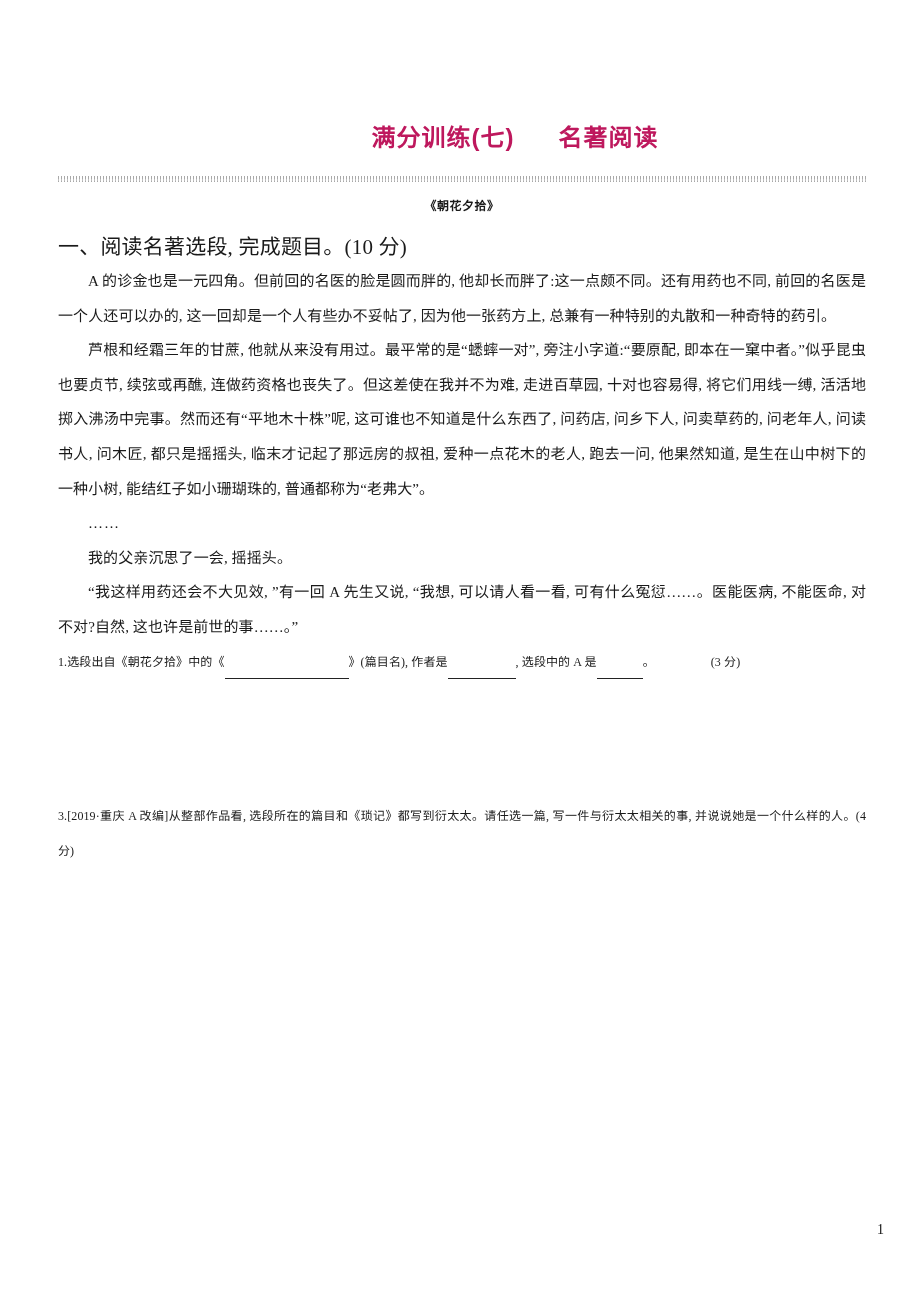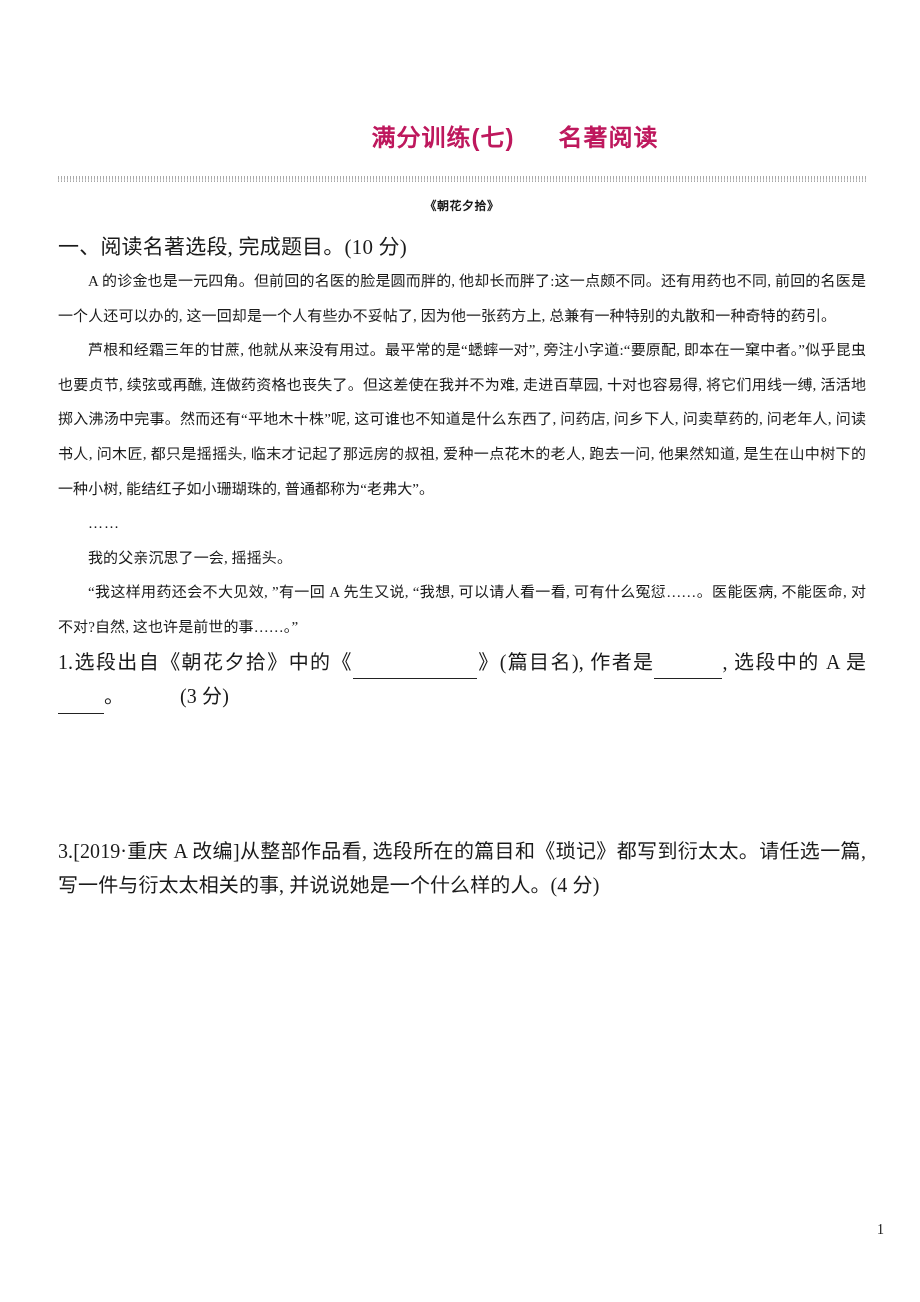--- a/index.html
+++ b/index.html
@@ -101,21 +101,21 @@
     text-align: justify;
     text-justify: inter-ideograph;
     text-indent: 2em;
     letter-spacing: .1px;
   }
   .passage p.ellipsis-line {
     letter-spacing: 1px;
   }
 
   .question {
-    font-size: 20px;
+    font-size: 12px;
     line-height: 34.6px;
     margin: 0;
     text-align: justify;
     text-justify: inter-ideograph;
     letter-spacing: .1px;
   }
 
   .q-gap-short { display: block; height: 8px; }
   .q-gap-work  { display: block; height: 112px; }
   .q-gap-work2 { display: block; height: 30px; }

